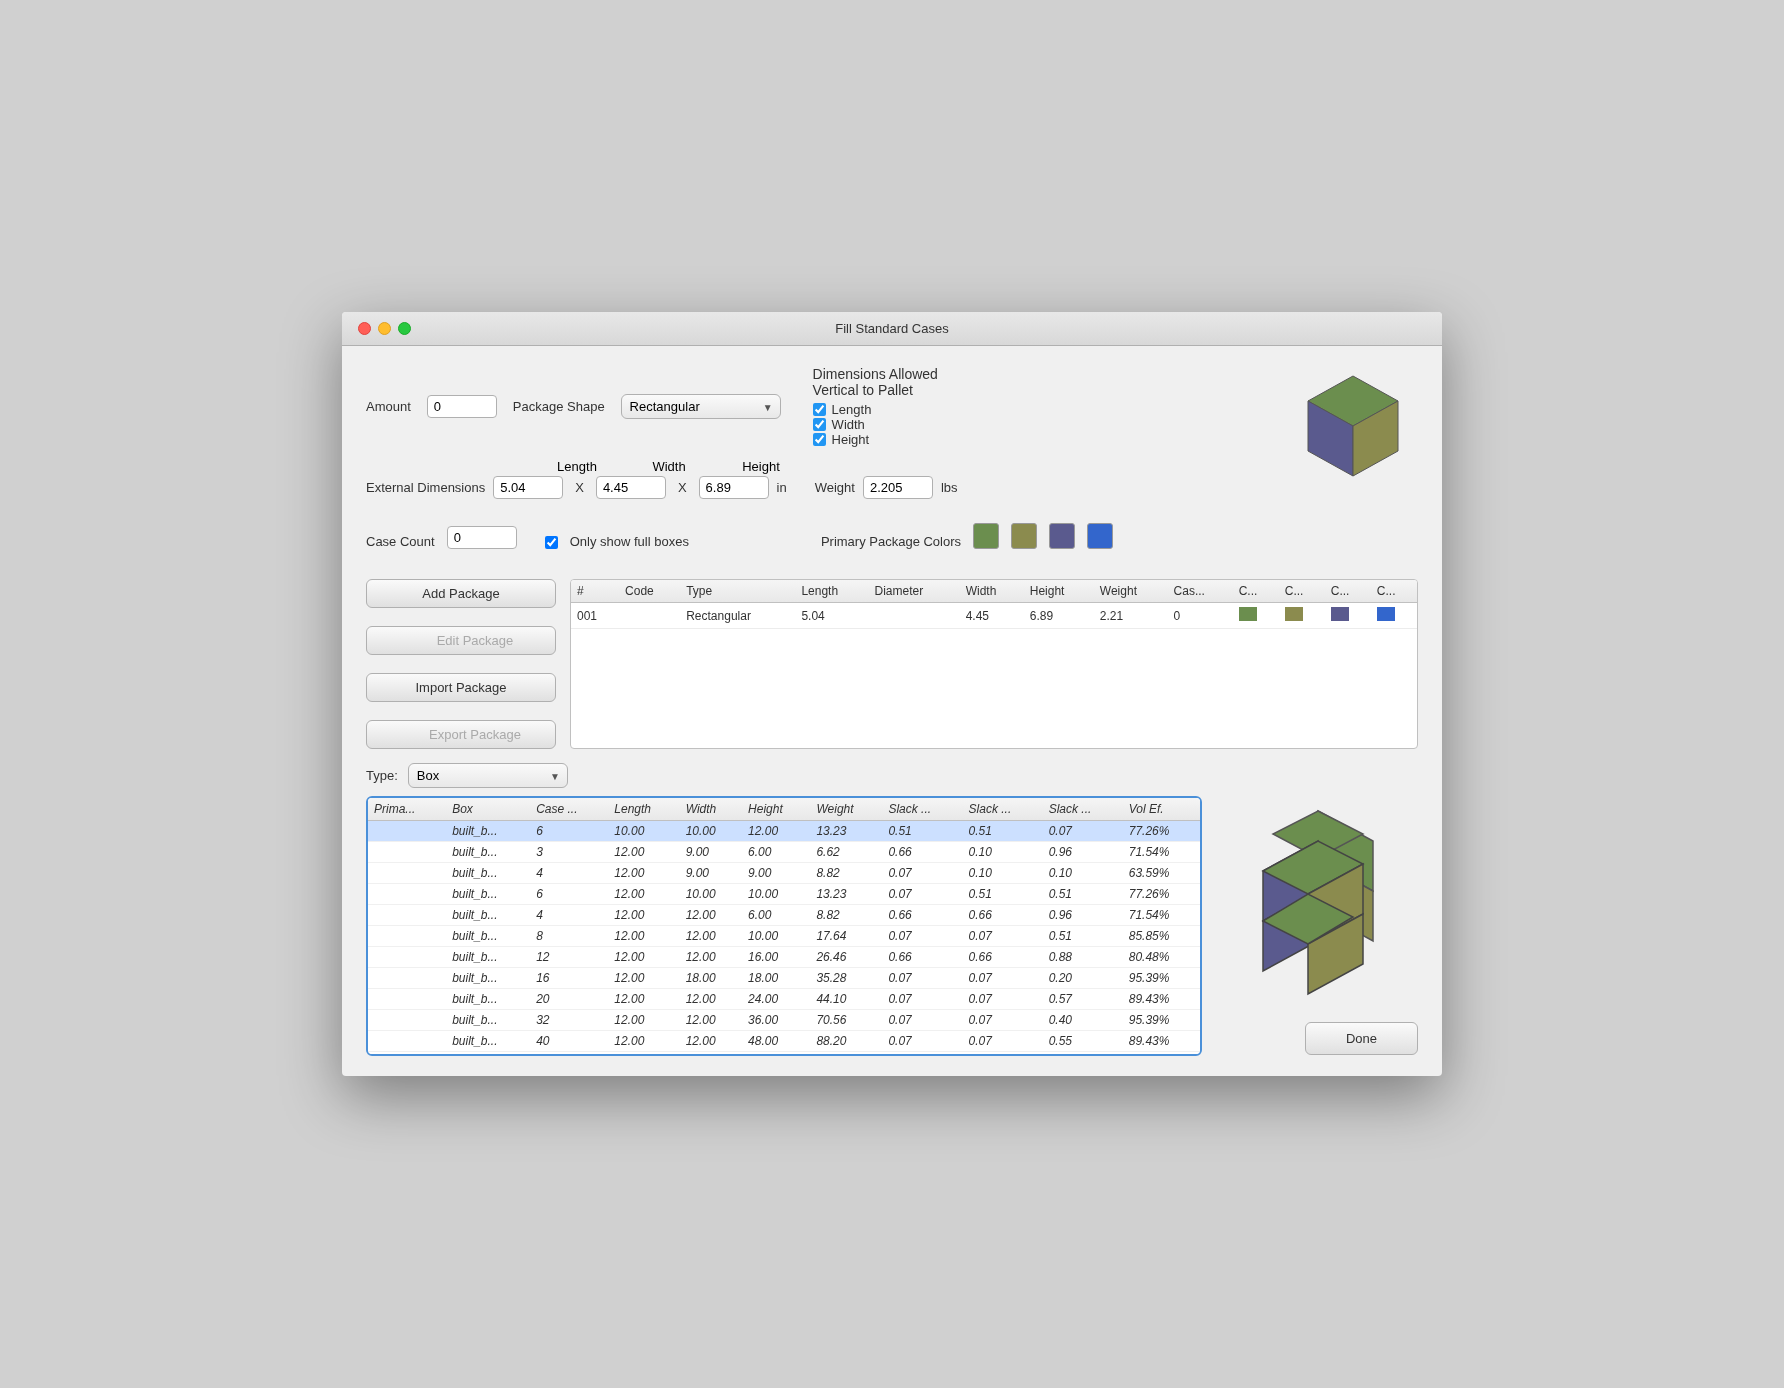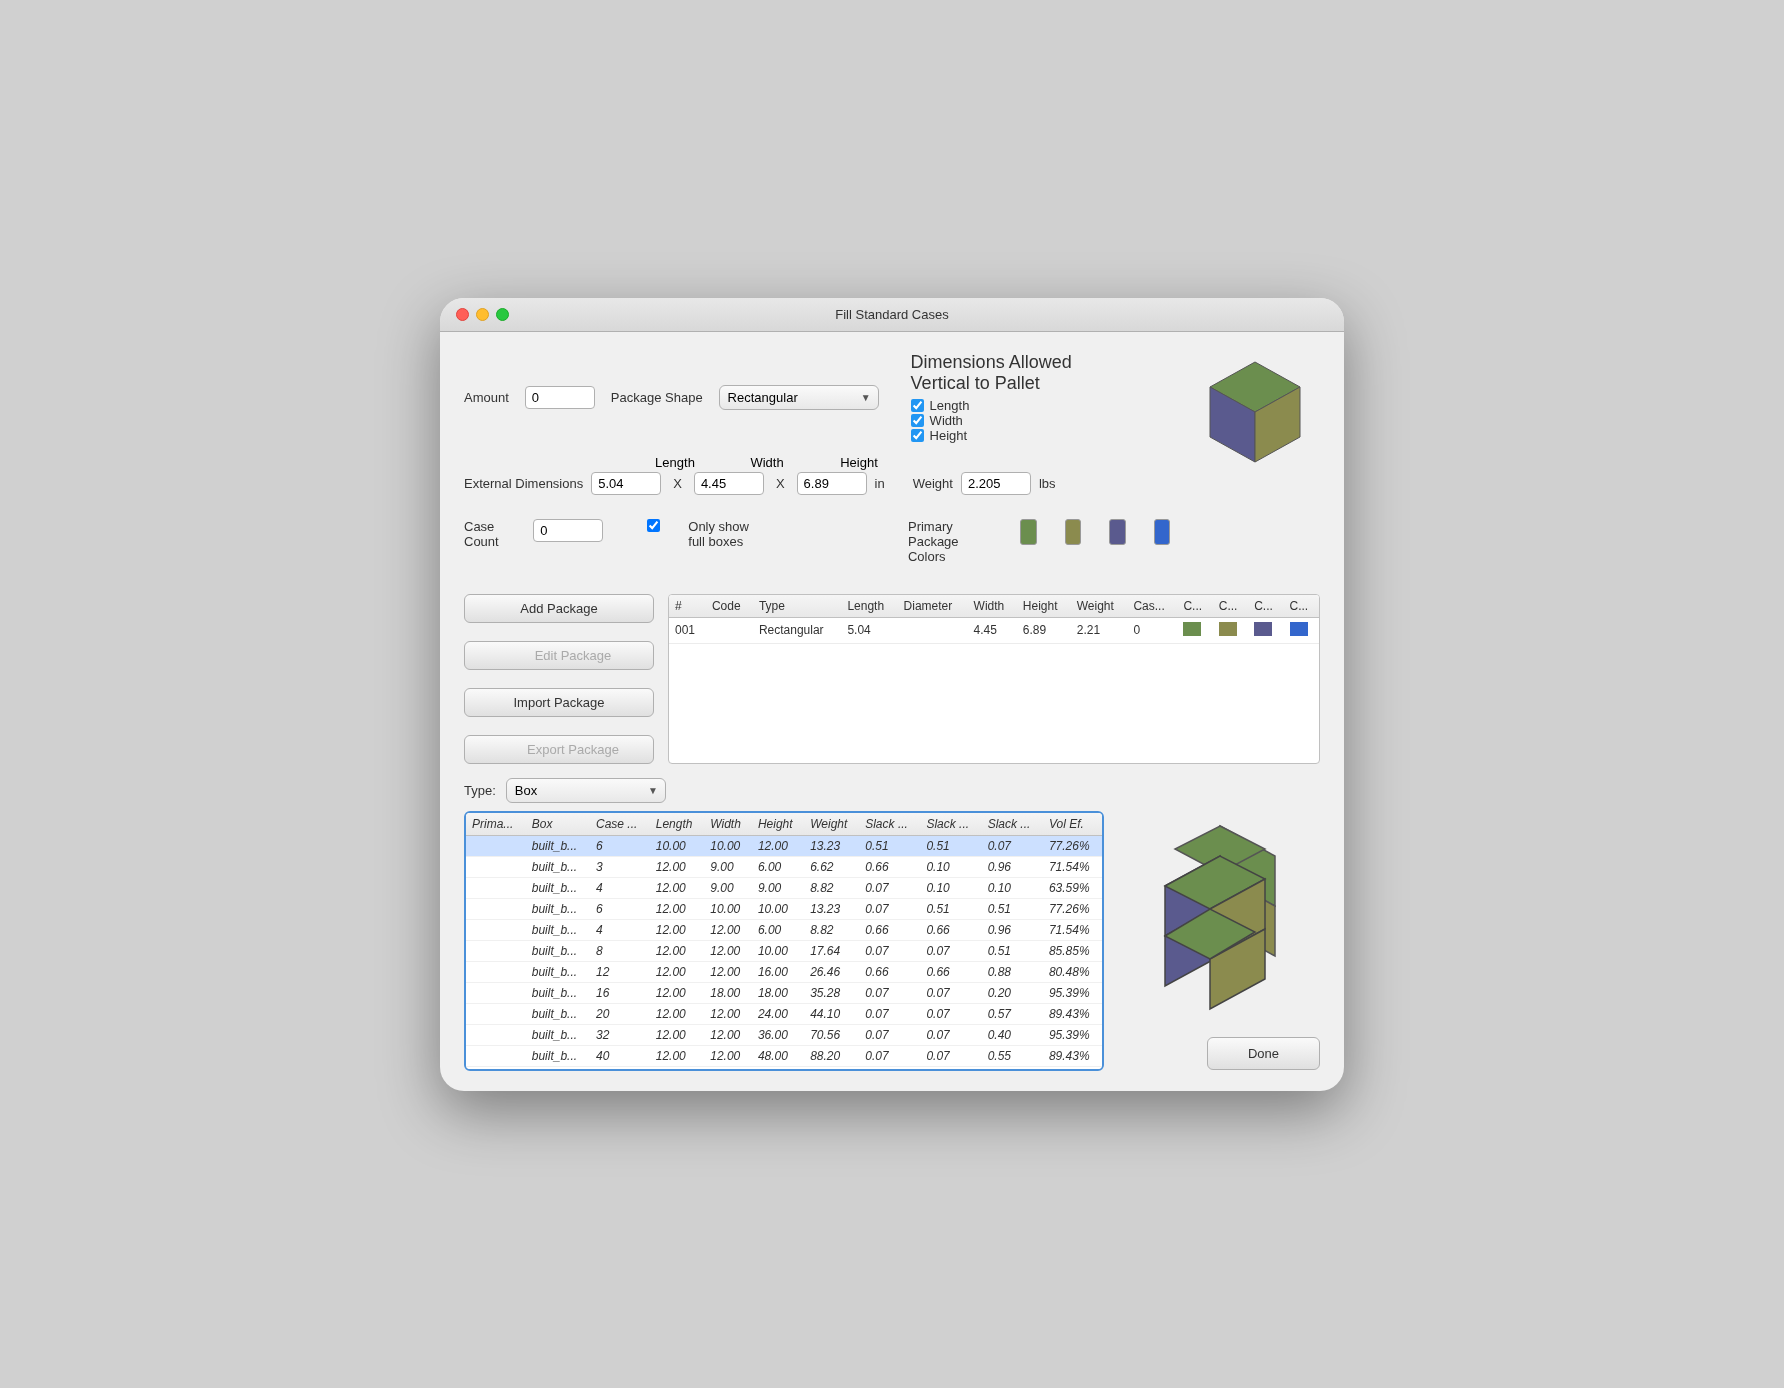--- a/index.html
+++ b/index.html
@@ -6,23 +6,23 @@
     body {
       background: #d0d0d0;
       font-family: -apple-system, BlinkMacSystemFont, "Helvetica Neue", Arial, sans-serif;
       font-size: 13px;
       display: flex;
       justify-content: center;
       align-items: center;
       min-height: 100vh;
     }
     .window {
-      width: 904px;
+      width: 1100px;
       background: #f0f0f0;
-      border-radius: 24px;
+      border-radius: 4px;
       box-shadow: 0 20px 60px rgba(0,0,0,0.4);
       overflow: hidden;
     }
     .title-bar {
       background: linear-gradient(to bottom, #e8e8e8, #d8d8d8);
       padding: 10px 16px;
       display: flex;
       align-items: center;
       border-bottom: 1px solid #b0b0b0;
       position: relative;
@@ -127,22 +127,22 @@
       height: 130px;
     }
     .color-swatch {
       width: 26px;
       height: 26px;
       border: 1px solid #999;
       border-radius: 3px;
     }
     .case-count-row {
       display: flex;
-      align-items: flex-start;
-      gap: 28px;
+      align-items: flex-end;
+      gap: 12px;
       margin-bottom: 14px;
       margin-top: 22px;
     }
     .buttons-and-table {
       display: flex;
       gap: 14px;
       margin-bottom: 14px;
     }
     .button-column {
       display: flex;
@@ -286,21 +286,21 @@
           <div class="select-wrapper">
             <select class="select-input">
               <option>Rectangular</option>
               <option>Cylindrical</option>
               <option>Irregular</option>
             </select>
             <span class="select-arrow">▼</span>
           </div>
 
           <div style="margin-left: 16px;">
-            <div style="font-size:18px;color:#333;margin-bottom:4px;">
+            <div style="font-size:14px;color:#333;margin-bottom:4px;">
               <span>Dimensions Allowed</span><br>
               <span>Vertical to Pallet</span>
             </div>
             <div class="checkbox-row">
               <input type="checkbox" checked="" style="">
               <span class="label">Length</span>
             </div>
             <div class="checkbox-row">
               <input type="checkbox" checked="" style="">
               <span class="label">Width</span>

